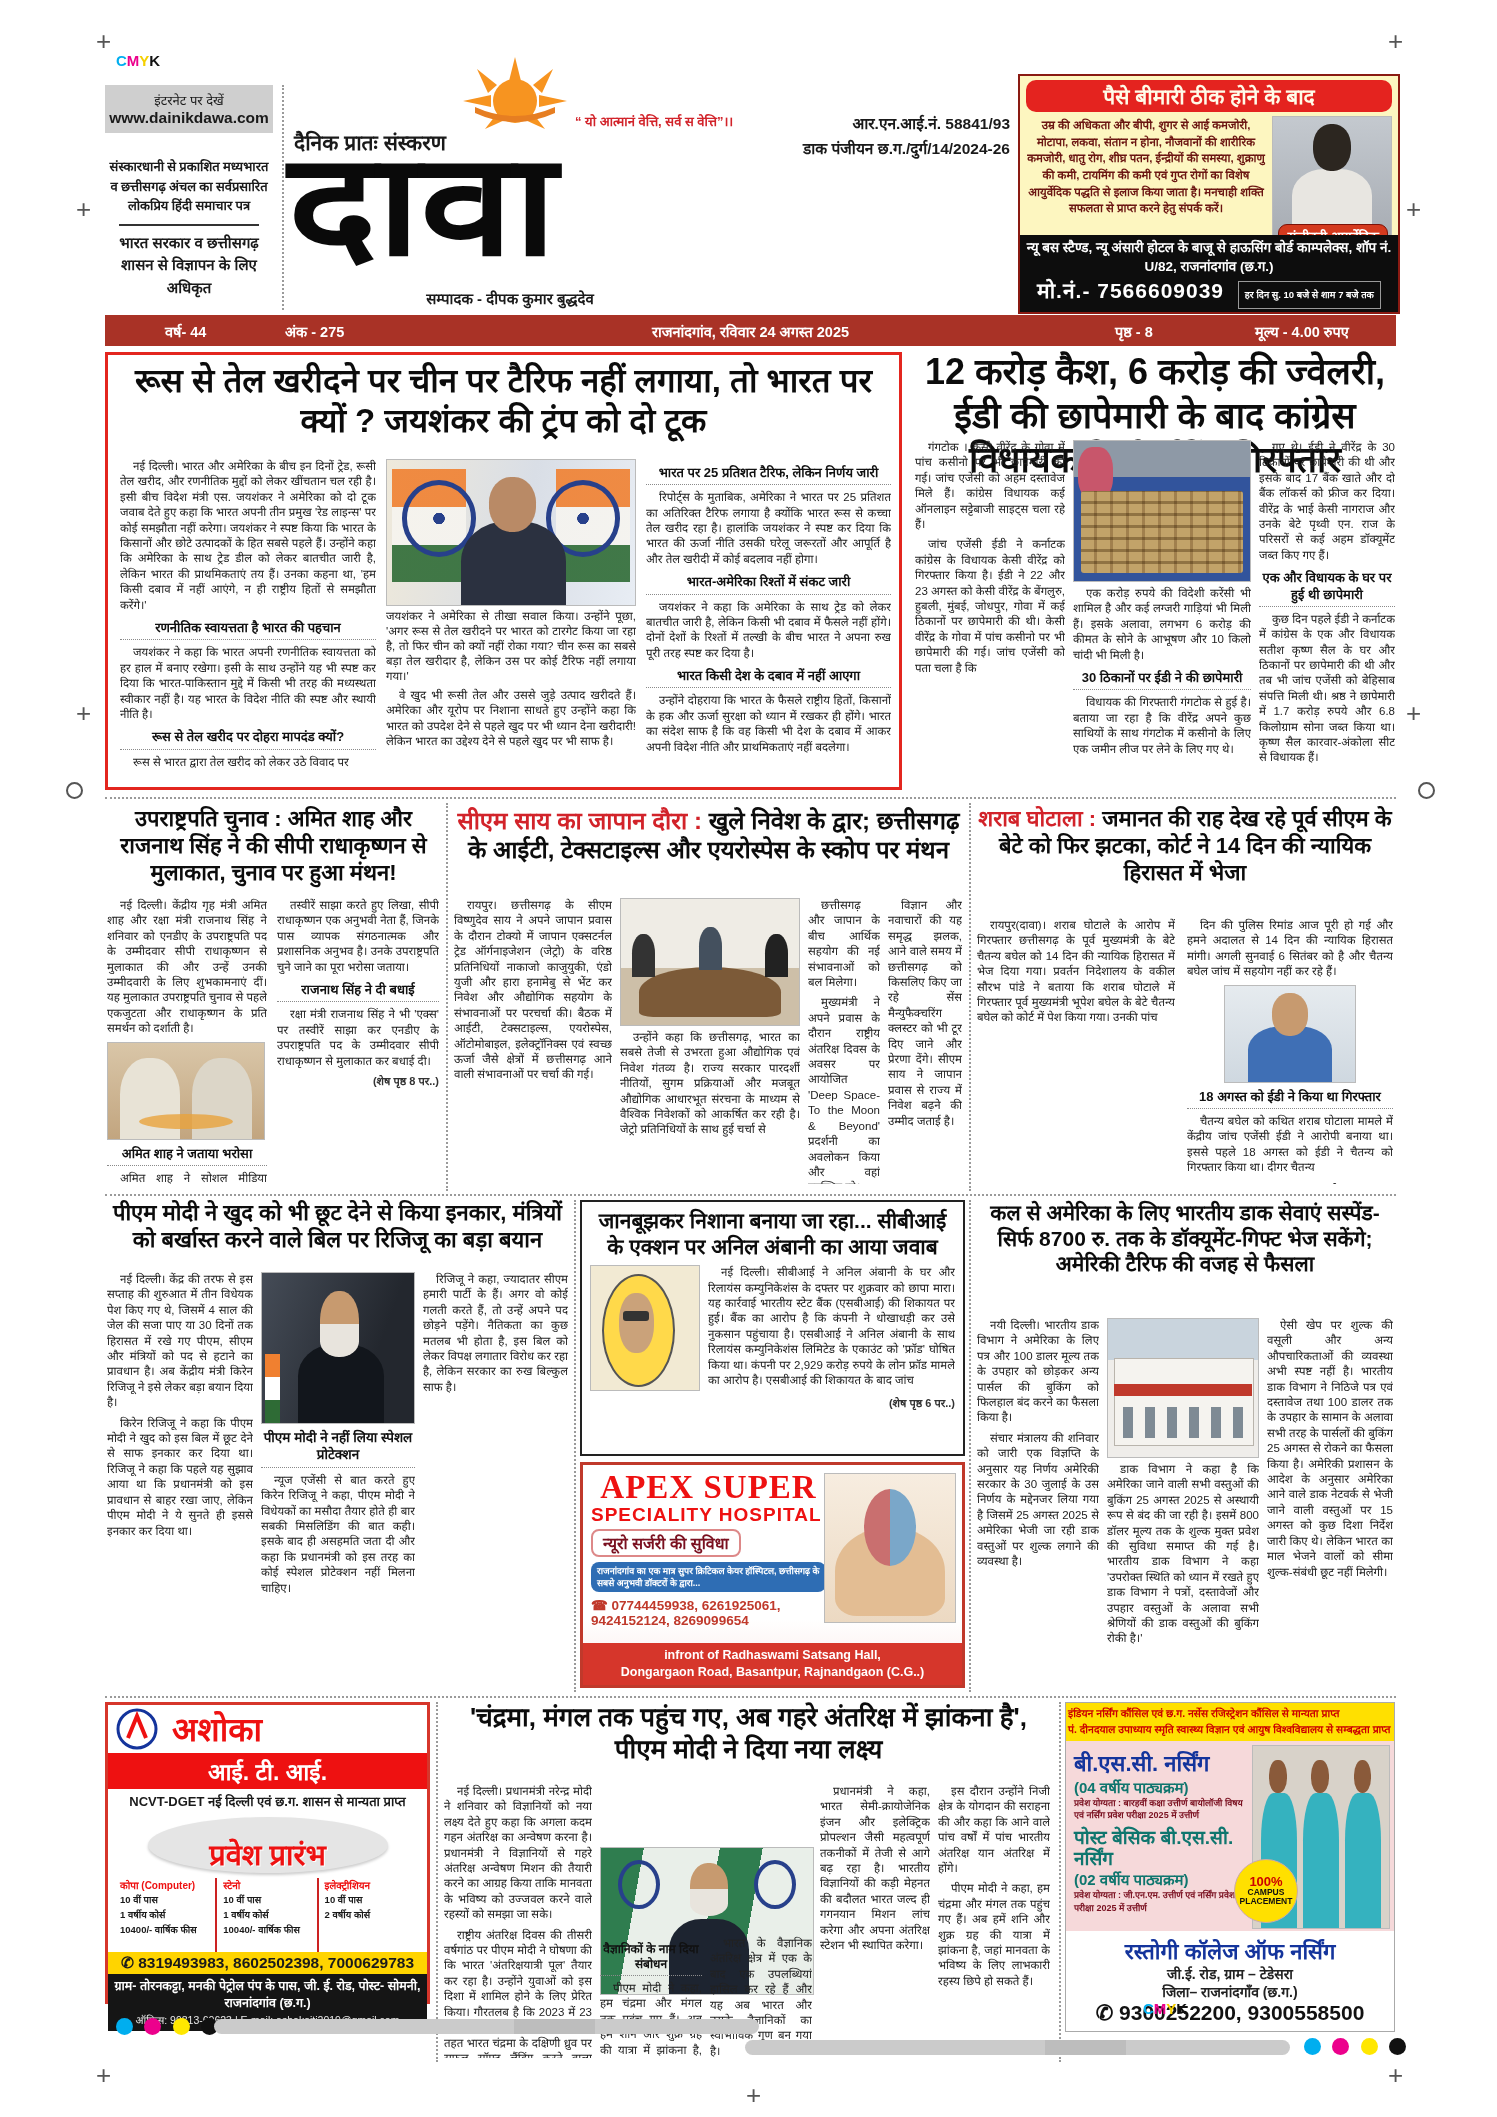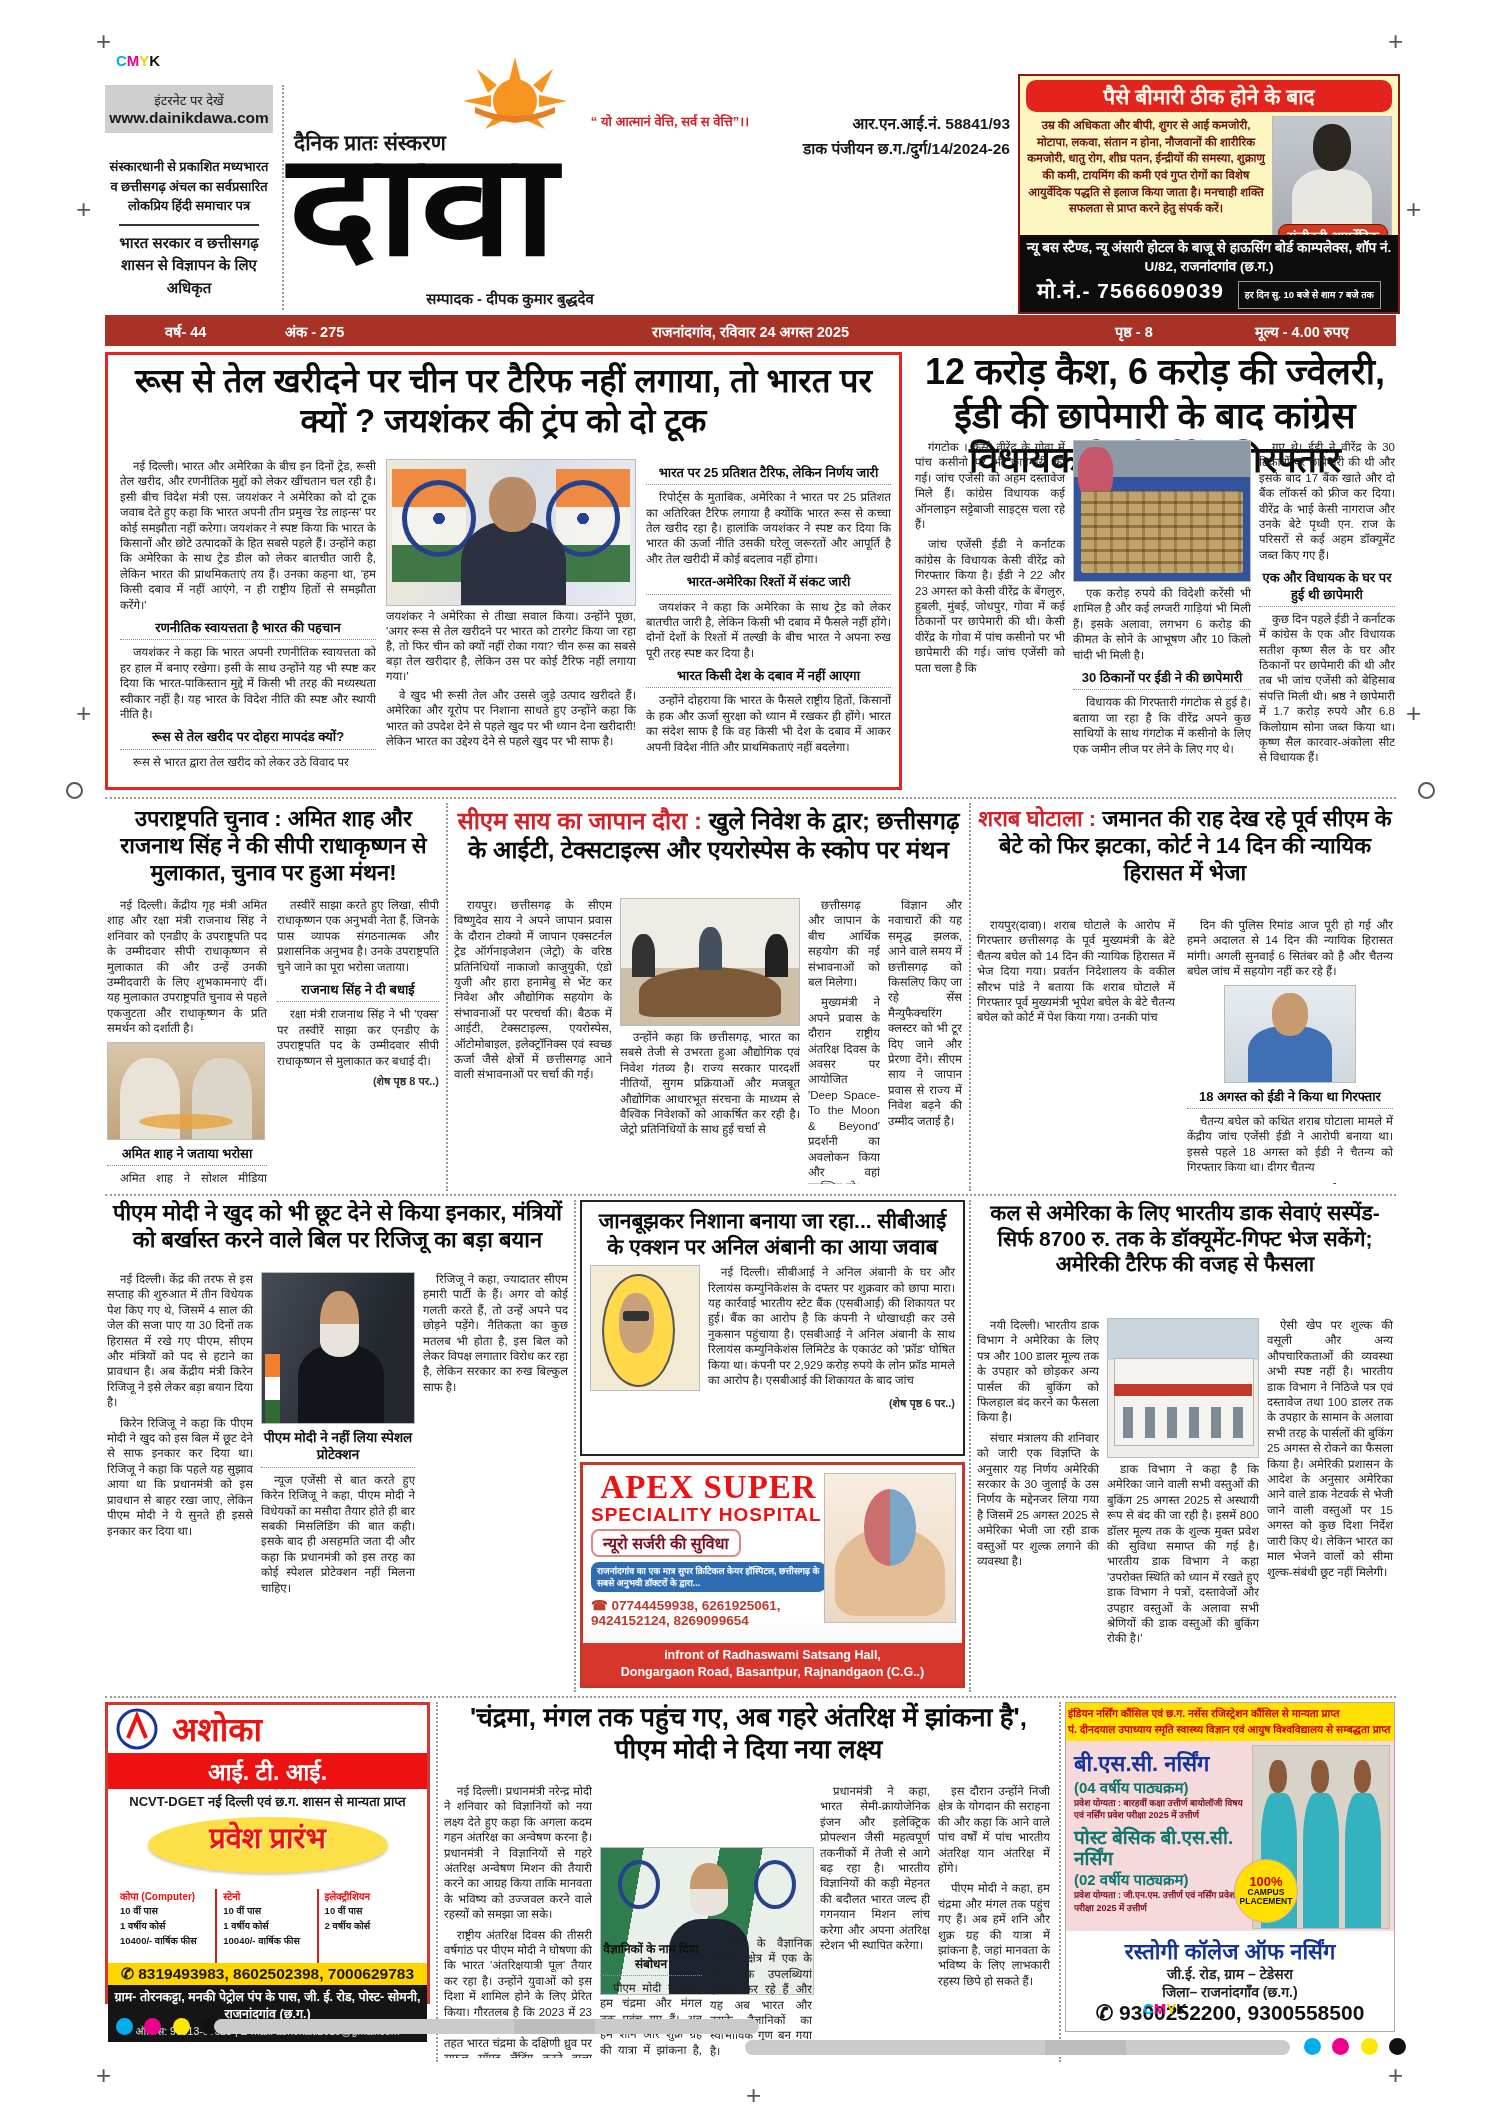--- a/index.html
+++ b/index.html
@@ -2,21 +2,21 @@
 <html><head>
 <meta charset="utf-8">
 <style>
   html,body{margin:0;padding:0;background:#dcdcdc;}
   .page{position:relative;width:1497px;height:2117px;background:#ffffff;
         font-family:"Liberation Sans",sans-serif;color:#1a1a1a;overflow:hidden;}
   .abs{position:absolute;}
   .ctr{text-align:center;}
   .b{font-weight:bold;}
   .hl{font-weight:bold;text-align:center;color:#0c0c0c;line-height:1.22;}
-  .kick{color:#d2232a;text-align:center;}
+  .kick{color:#d2232a;}
   .bt{font-size:11.5px;line-height:1.34;text-align:justify;color:#222;overflow:hidden;}
   .bt p{margin:0 0 5px;text-indent:13px;}
   .sub{font-weight:bold;text-align:center;font-size:13px;line-height:1.25;margin:4px 0 5px;
        padding:2px 0 3px;border-bottom:1px dotted #8a8a8a;color:#111;}
   .more{font-weight:bold;font-size:11px;text-align:right;color:#333;}
   .cap{font-size:11.5px;line-height:1.3;text-align:justify;color:#222;margin-top:3px;}
   .photo{position:relative;overflow:hidden;background:#d8d8d8;border:1px solid #bbb;}
   .photo i{display:block;position:absolute;}
   .dotv{border-left:2px dotted #9a9a9a;width:0;}
   .doth{border-top:2px dotted #9a9a9a;height:0;}
@@ -45,22 +45,22 @@
   .apex .t3{color:#7a1020;font-weight:bold;font-size:16px;border:2px solid #d88;border-radius:8px;display:inline-block;padding:1px 10px;margin-top:3px;}
   .apex .t4{background:#2e6db4;color:#fff;font-size:9px;line-height:1.35;border-radius:8px;padding:3px 6px;margin-top:5px;font-weight:bold;}
   .apex .t5{color:#c0392b;font-weight:bold;font-size:13.5px;margin-top:5px;}
   .apex .addr{position:absolute;left:0;right:0;bottom:0;background:#d6362b;color:#fff;font-weight:bold;
               font-size:12.5px;text-align:center;line-height:1.35;padding:4px 2px;}
   
   .ash{border:3px solid #d6362b;background:#fff;}
   .ash .name{color:#e11;font-weight:bold;font-size:33px;line-height:1;}
   .ash .band2{background:#e11;color:#fff;font-weight:bold;font-size:23px;text-align:center;padding:2px 0;}
   .ash .rec{font-weight:bold;font-size:13px;text-align:center;line-height:1.35;margin-top:4px;}
-  .ash .oval{background:#fde047;border-radius:50%;width:240px;height:56px;margin:6px auto 16px;
-             display:flex;align-items:flex-start;justify-content:center;box-shadow:0 2px 3px #0003;}
+  .ash .oval{background:#e5e5e5;border-radius:50%;width:240px;height:56px;margin:6px auto 5px;
+             display:flex;align-items:flex-end;justify-content:center;box-shadow:0 2px 3px #0003;}
   .ash .oval span{color:#e11;font-weight:bold;font-size:29px;text-shadow:1px 1px 0 #fff;}
   .ash .course{float:left;width:33%;border-left:2px solid #c22;padding:0 0 0 6px;box-sizing:border-box;min-height:74px;}
   .ash .course:first-child{border-left:none;}
   .ash .ct{color:#e11;font-weight:bold;font-size:10px;}
   .ash .cl{font-size:9.5px;font-weight:bold;line-height:1.6;}
   .ash .phones{background:#ffd400;font-weight:bold;font-size:15.5px;text-align:center;padding:2px 0;}
   .ash .blk{background:#151515;color:#fff;font-weight:bold;font-size:12.5px;text-align:center;line-height:1.4;padding:4px 2px;}
   .ash .blk .em{font-size:10.5px;color:#e8e8e8;font-weight:normal;}
   
   .nur{border:1px solid #aaa;}

